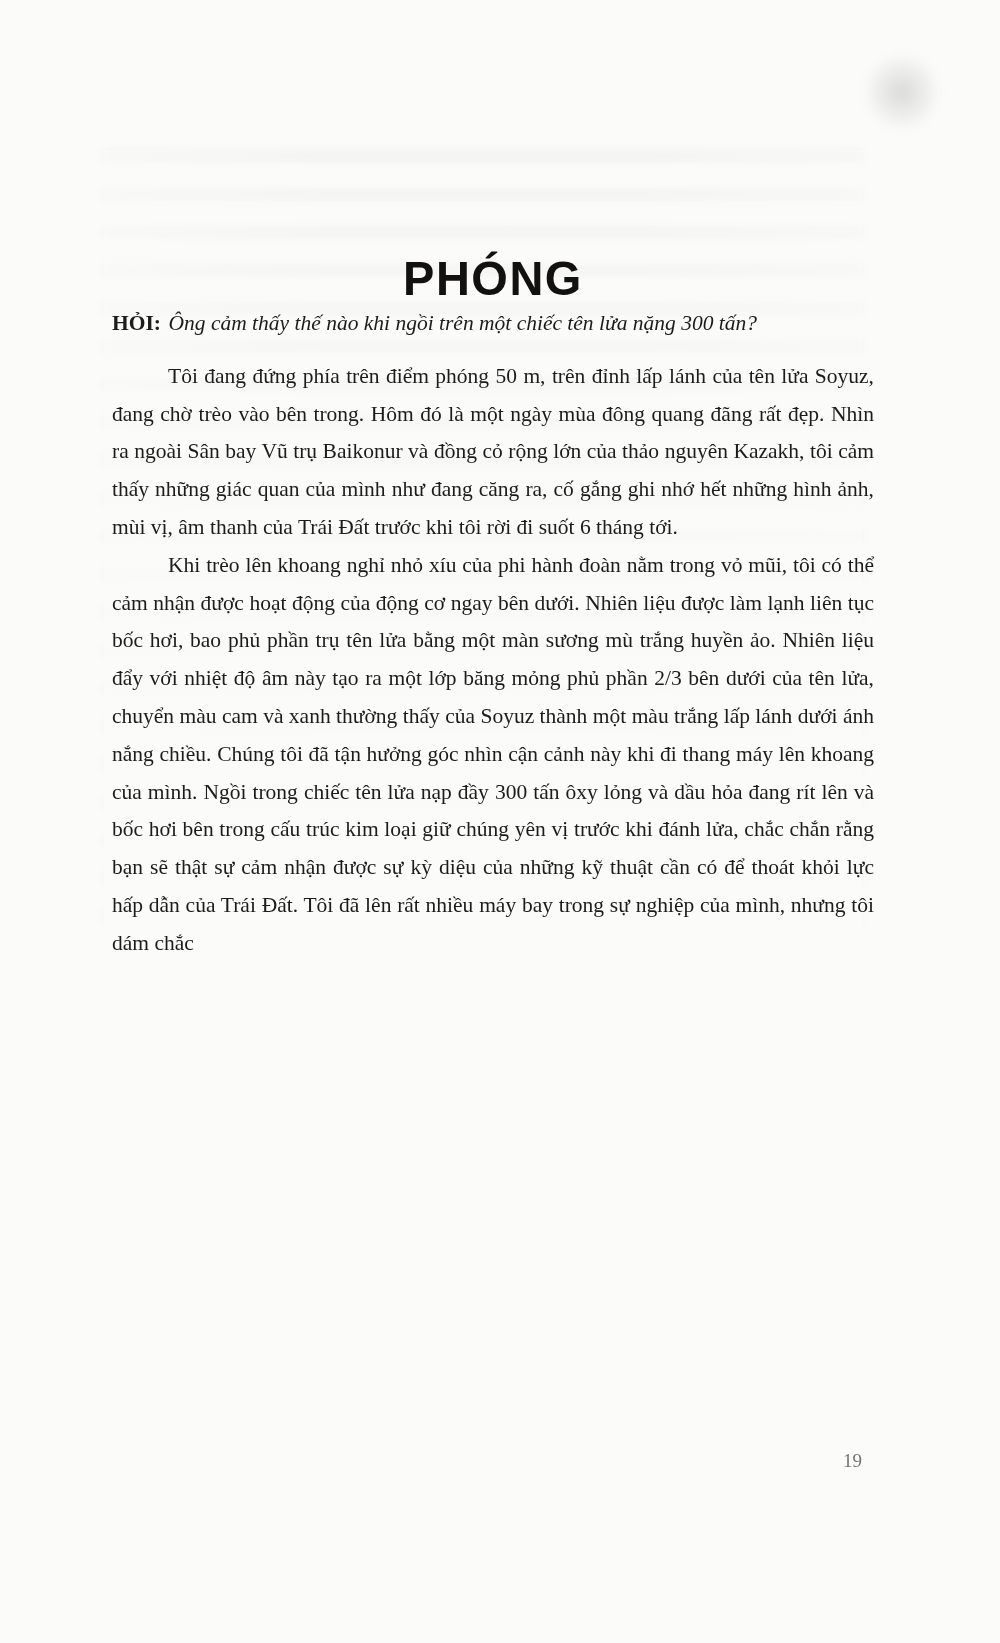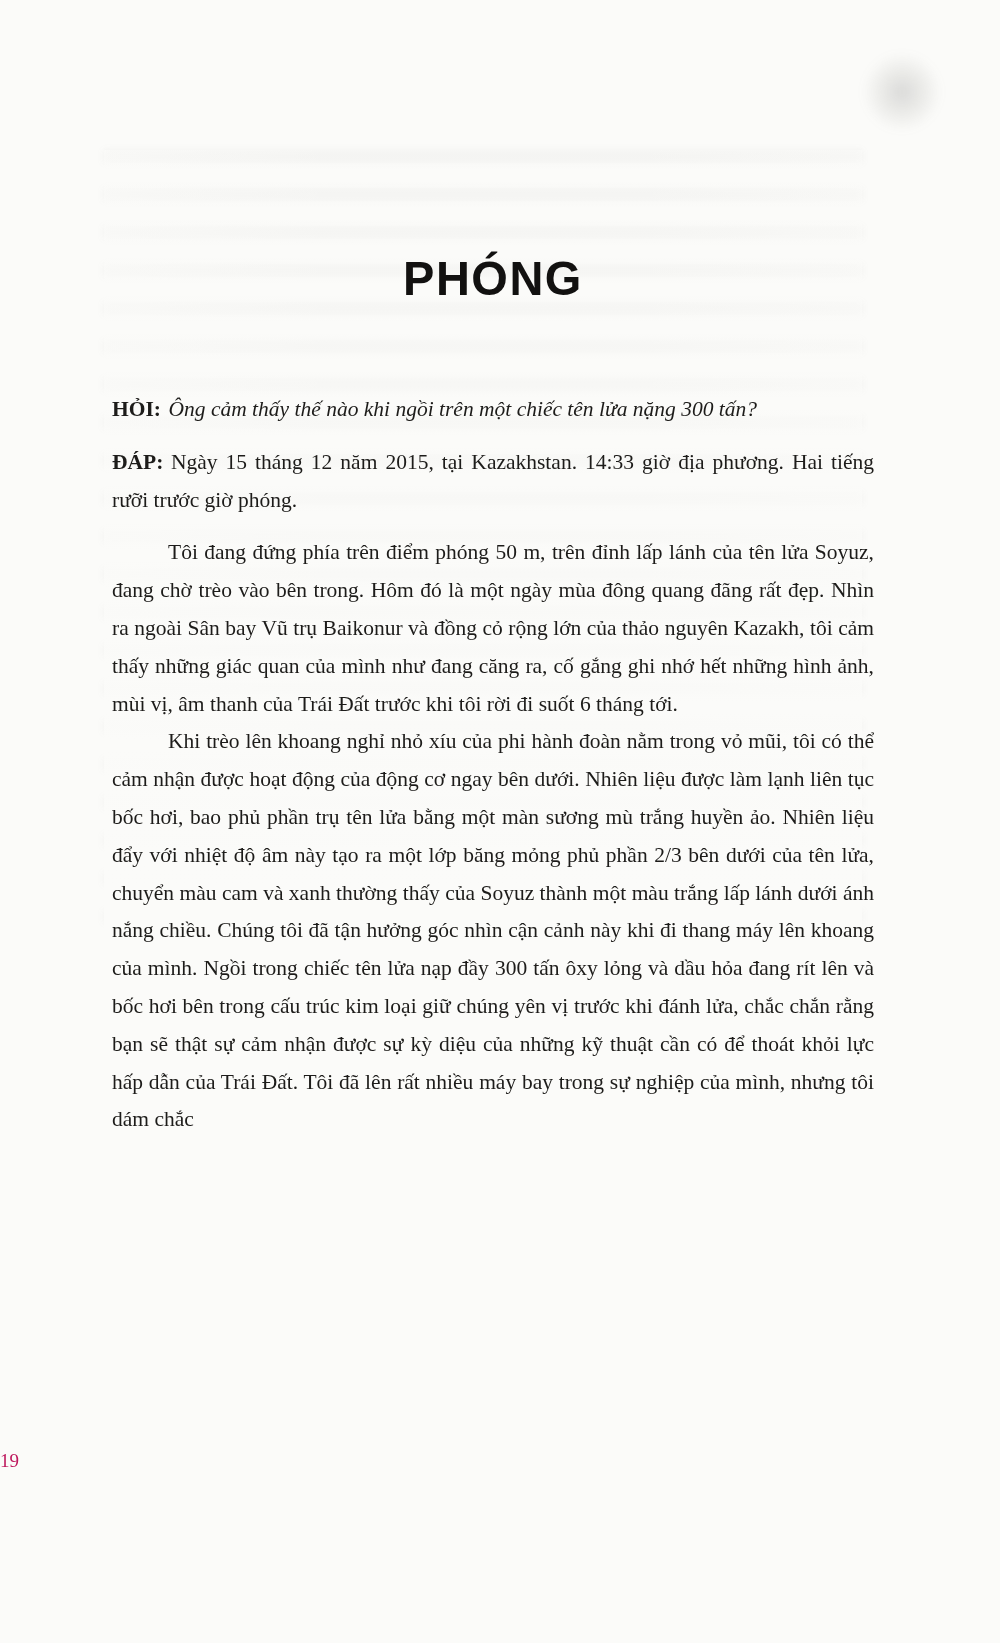--- a/index.html
+++ b/index.html
@@ -66,21 +66,20 @@
     text-align: center;
     font-family: "Liberation Sans", sans-serif;
     font-weight: 900;
     font-size: 47px;
     letter-spacing: 1.5px;
     color: #121110;
     transform: scaleY(1.04);
   }
 
   .text-block {
-    margin-top: 86px;
     font-size: 21.5px;
     line-height: 37.8px;
     text-align: justify;
   }
 
   .qa {
     margin: 0 0 15px 0;
   }
   .qa-label {
     font-weight: bold;
@@ -97,45 +96,42 @@
   .body-para {
     margin: 0;
     text-indent: 56px;
   }
 
   .page-number {
     position: absolute;
     left: 0;
     right: 138px;
     top: 1450px;
-    text-align: left;
+    text-align: right;
     font-size: 19px;
-    color: #be185d;
+    color: #737373;
   }
 </style>
 </head>
 <body>
 
 <div class="bleed"></div>
 <div class="bleed-fade"></div>
 <div class="smudge"></div>
 
 <div class="page-inner">
 
   <h1 class="chapter-title">PHÓNG</h1>
 
   <div class="text-block">
 
     <p class="qa question">
       <strong class="qa-label">HỎI:</strong><em class="question-text">Ông cảm thấy thế nào khi ngồi trên một chiếc tên lửa nặng 300 tấn?</em>
     </p>
 
-    <p class="qa answer">
-      <strong class="qa-label">ĐÁP:</strong><span class="answer-text">Ngày 15 tháng 12 năm 2015, tại Kazakhstan. 14:33 giờ địa phương. Hai tiếng rưỡi trước giờ phóng.</span>
-    </p>
 
     <p class="body-para">Tôi đang đứng phía trên điểm phóng 50 m, trên đỉnh lấp lánh của tên lửa Soyuz, đang chờ trèo vào bên trong. Hôm đó là một ngày mùa đông quang đãng rất đẹp. Nhìn ra ngoài Sân bay Vũ trụ Baikonur và đồng cỏ rộng lớn của thảo nguyên Kazakh, tôi cảm thấy những giác quan của mình như đang căng ra, cố gắng ghi nhớ hết những hình ảnh, mùi vị, âm thanh của Trái Đất trước khi tôi rời đi suốt 6 tháng tới.</p>
 
     <p class="body-para">Khi trèo lên khoang nghỉ nhỏ xíu của phi hành đoàn nằm trong vỏ mũi, tôi có thể cảm nhận được hoạt động của động cơ ngay bên dưới. Nhiên liệu được làm lạnh liên tục bốc hơi, bao phủ phần trụ tên lửa bằng một màn sương mù trắng huyền ảo. Nhiên liệu đẩy với nhiệt độ âm này tạo ra một lớp băng mỏng phủ phần 2/3 bên dưới của tên lửa, chuyển màu cam và xanh thường thấy của Soyuz thành một màu trắng lấp lánh dưới ánh nắng chiều. Chúng tôi đã tận hưởng góc nhìn cận cảnh này khi đi thang máy lên khoang của mình. Ngồi trong chiếc tên lửa nạp đầy 300 tấn ôxy lỏng và dầu hỏa đang rít lên và bốc hơi bên trong cấu trúc kim loại giữ chúng yên vị trước khi đánh lửa, chắc chắn rằng bạn sẽ thật sự cảm nhận được sự kỳ diệu của những kỹ thuật cần có để thoát khỏi lực hấp dẫn của Trái Đất. Tôi đã lên rất nhiều máy bay trong sự nghiệp của mình, nhưng tôi dám chắc</p>
 
   </div>
 
 </div>
 
 <div class="page-number">19</div>

